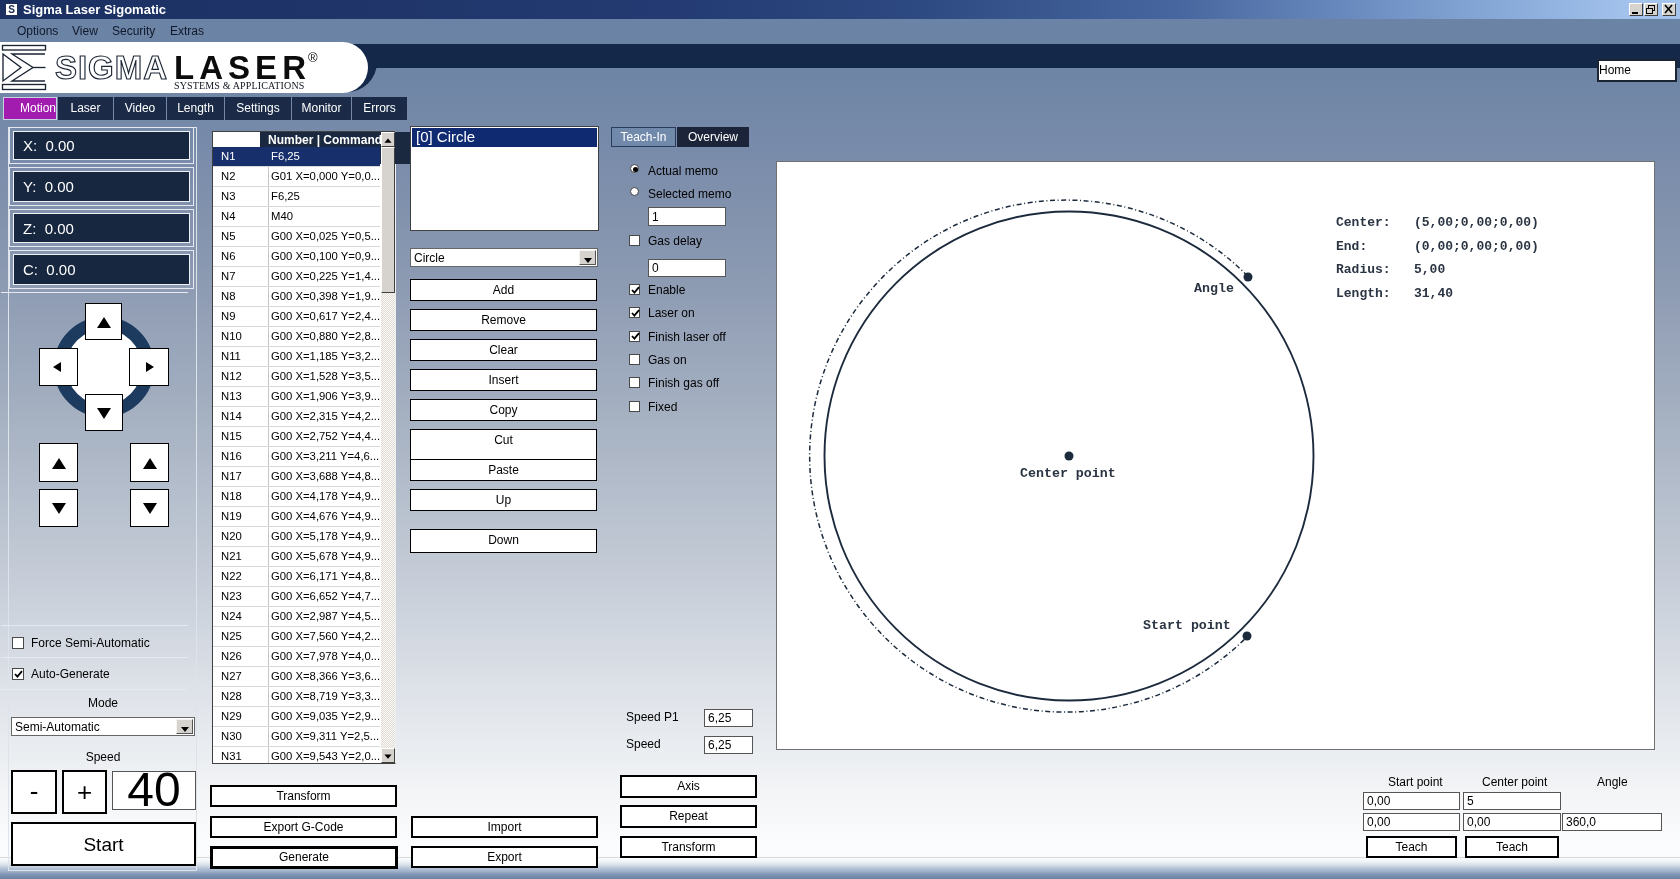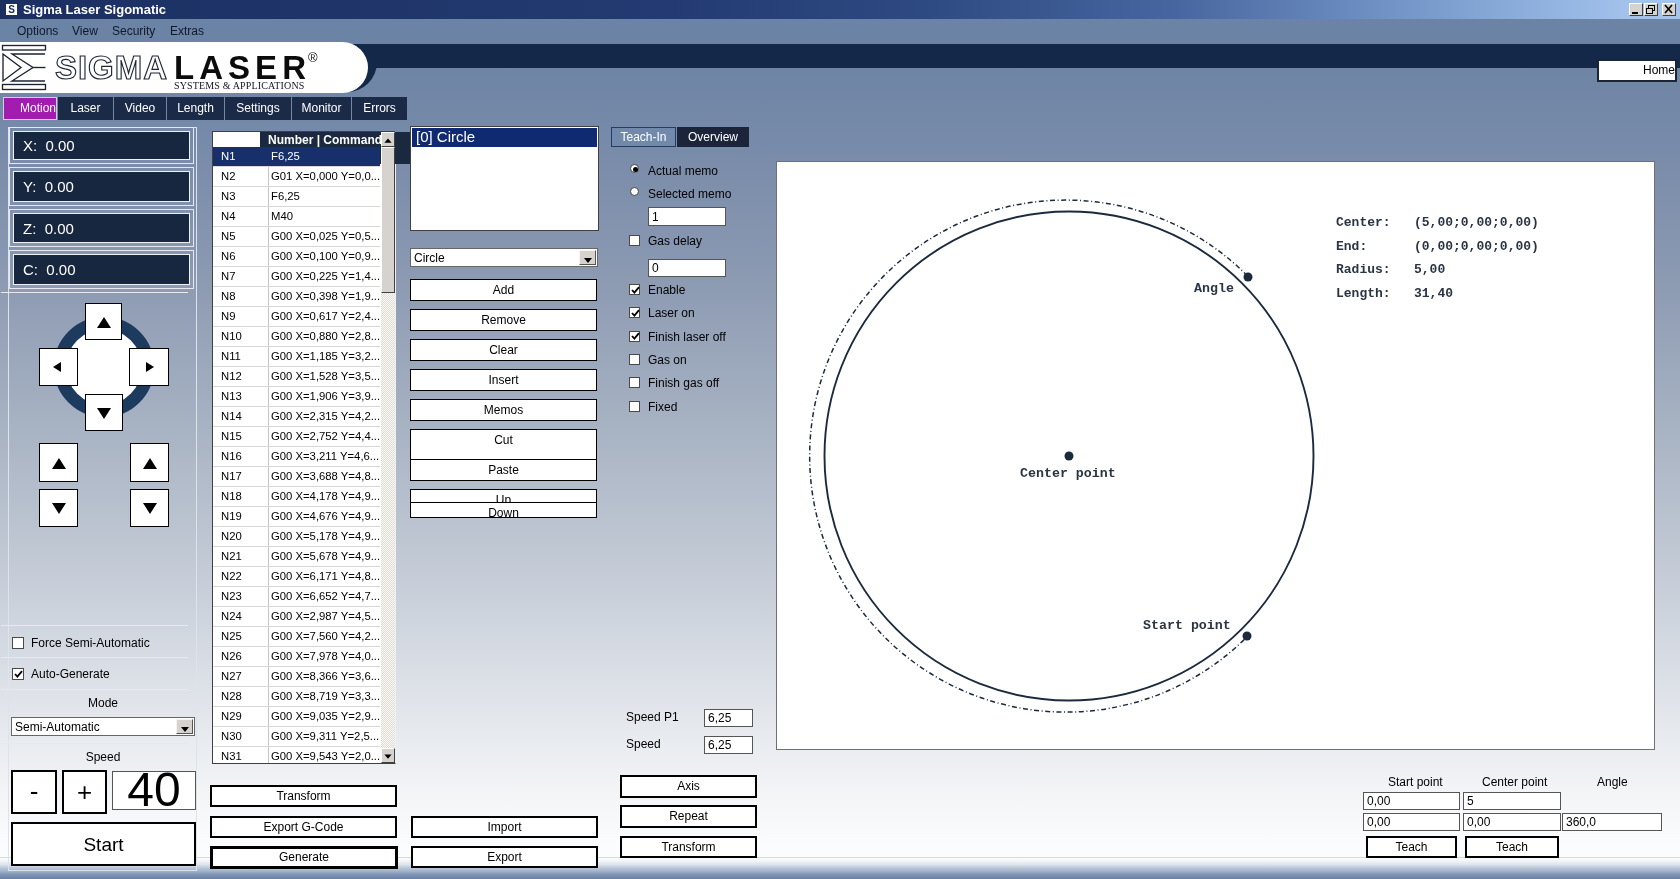--- a/index.html
+++ b/index.html
@@ -18,21 +18,21 @@
 
 
 #menubar { position:absolute; left:0; top:19px; width:1680px; height:24px; background:#6b83a4; }
 .mitem { position:absolute; top:5px; font-size:12px; color:#10182b; }
 
 
 #navyband { position:absolute; left:0; top:44px; width:1680px; height:24px; background:#14284a; }
 #navyblock { position:absolute; left:0; top:44px; width:377px; height:48px; background:#14284a; border-radius:0 0 30px 0; }
 #plate { position:absolute; left:0; top:42px; width:368px; height:51px; background:#fff; border-radius:0 26px 26px 0; }
 #homebtn { position:absolute; left:1597px; top:59px; width:80px; height:23px; background:#fff; border:2px solid #1a2433;
-  text-align:right; font-size:12px; color:#000; line-height:19px; }
+  text-align:left; font-size:12px; color:#000; line-height:19px; }
 
 
 .tab { position:absolute; top:97px; height:23px; background:#1b2b47; color:#fff; font-size:12px;
   text-align:center; line-height:23px; }
 .tabsel { background:#a21caf; border:1px solid #c8d2e0; line-height:21px;text-align:right; }
 
 
 #lpanel { position:absolute; left:8px; top:127px; width:189px; height:744px; border:1px solid #dde3ea; }
 .axbox { position:absolute; left:1px; width:185px; border:1px solid #e6eaf0; }
 .axin { position:absolute; left:3px; top:3px; right:3px; bottom:3px; background:#17273f; border:1px solid #eef1f5;
@@ -348,25 +348,25 @@
   <div style="position:absolute;left:1px;top:1px;right:1px;height:19px;background:#102a72;color:#fff;font-size:15px;padding-left:4px">[0] Circle</div>
 </div>
 <div class="combo" style="left:410px;top:248px;width:188px;height:19px">
     <span style="position:absolute;left:3px;top:2px">Circle</span>
     <div class="cbtn"></div>
   </div>
 <div class="wbtn2" style="left:410px;top:279px;width:187px;height:22px;font-size:12px;line-height:20px">Add</div>
 <div class="wbtn2" style="left:410px;top:309px;width:187px;height:22px;font-size:12px;line-height:20px">Remove</div>
 <div class="wbtn2" style="left:410px;top:339px;width:187px;height:22px;font-size:12px;line-height:20px">Clear</div>
 <div class="wbtn2" style="left:410px;top:369px;width:187px;height:22px;font-size:12px;line-height:20px">Insert</div>
-<div class="wbtn2" style="left:410px;top:399px;width:187px;height:22px;font-size:12px;line-height:20px">Memos</div>
+<div class="wbtn2" style="left:410px;top:399px;width:187px;height:22px;font-size:12px;line-height:20px">Copy</div>
 <div class="wbtn2" style="left:410px;top:429px;width:187px;height:37px;font-size:12px;line-height:20px">Cut</div>
 <div class="wbtn2" style="left:410px;top:459px;width:187px;height:22px;font-size:12px;line-height:20px">Paste</div>
 <div class="wbtn2" style="left:410px;top:489px;width:187px;height:22px;font-size:12px;line-height:20px">Up</div>
-<div class="wbtn2" style="left:410px;top:502px;width:187px;height:16px;font-size:12px;line-height:20px">Down</div>
+<div class="wbtn2" style="left:410px;top:529px;width:187px;height:24px;font-size:12px;line-height:20px">Down</div>
 
 <div class="abs" style="left:611px;top:127px;width:65px;height:20px;background:#718aab;border:1px solid #2a3c5c;color:#ffffff;font-size:12px;text-align:center;line-height:18px">Teach-In</div>
 <div class="abs" style="left:677px;top:127px;width:72px;height:20px;background:#1b2438;color:#fff;font-size:12px;text-align:center;line-height:20px">Overview</div>
 
 <div class="abs" style="left:630px;top:164px;width:9px;height:9px;border-radius:50%;background:#fff;border:1px solid #404040"></div>
 <div class="abs" style="left:633px;top:167px;width:5px;height:5px;border-radius:50%;background:#000"></div>
 <div class="cblbl" style="left:648px;top:164px">Actual memo</div>
 <div class="abs" style="left:630px;top:187px;width:9px;height:9px;border-radius:50%;background:#fff;border:1px solid #404040"></div>
 <div class="cblbl" style="left:648px;top:187px">Selected memo</div>
 <div class="abs" style="left:648px;top:207px;width:78px;height:19px;background:#fff;border:1px solid #555;font-size:12px;padding:2px 0 0 3px">1</div>

